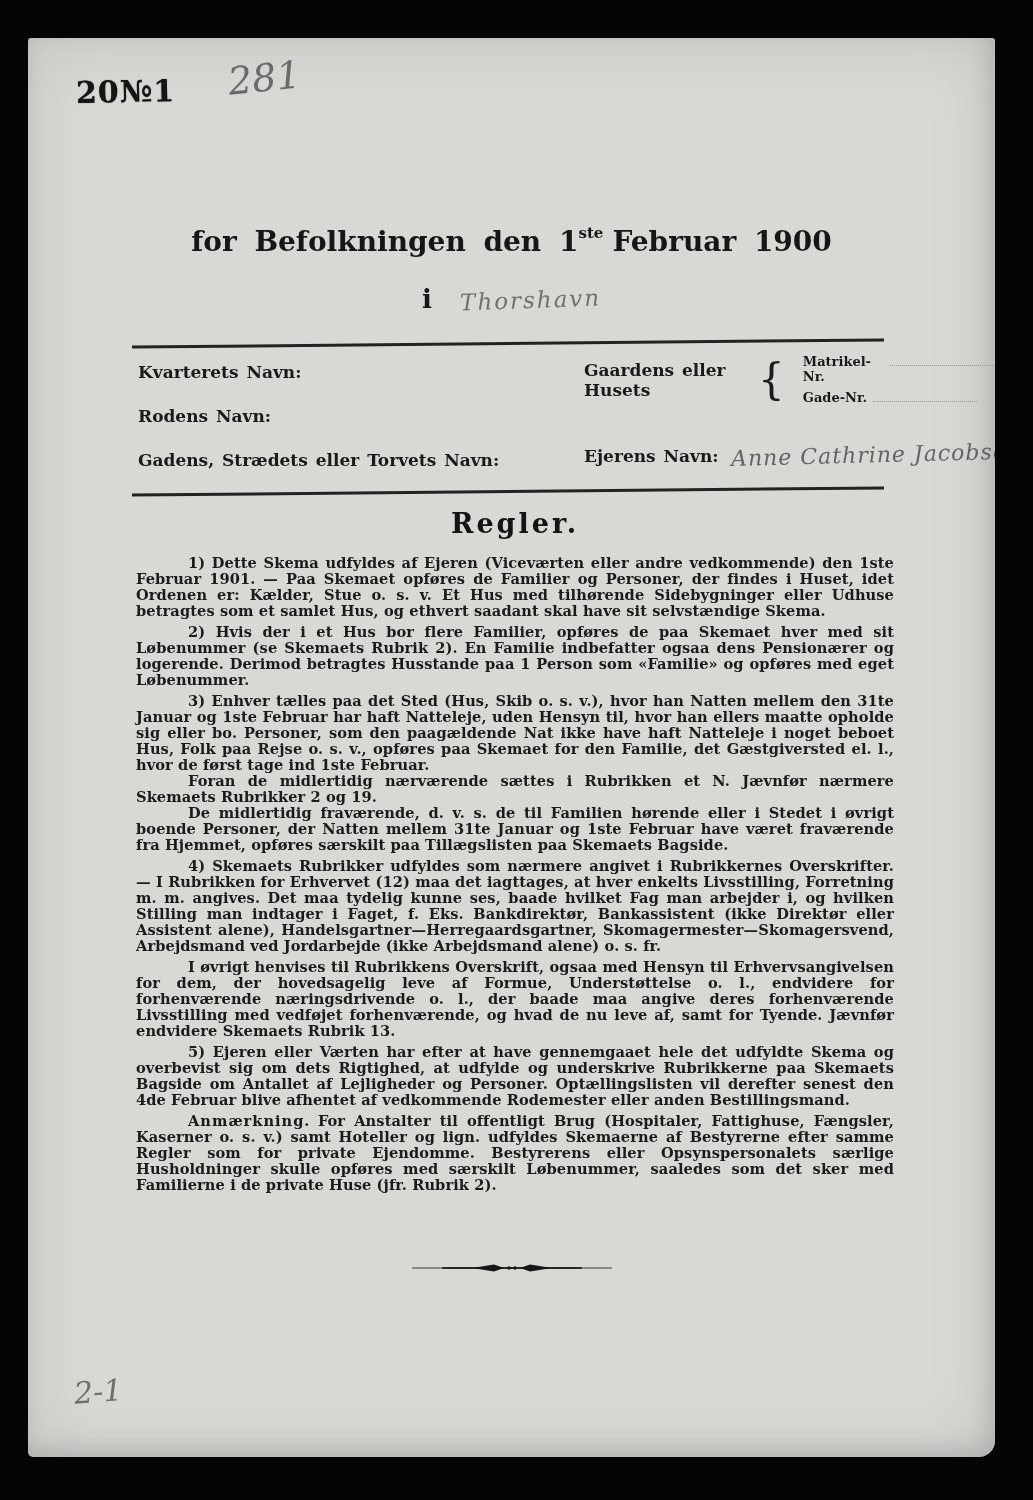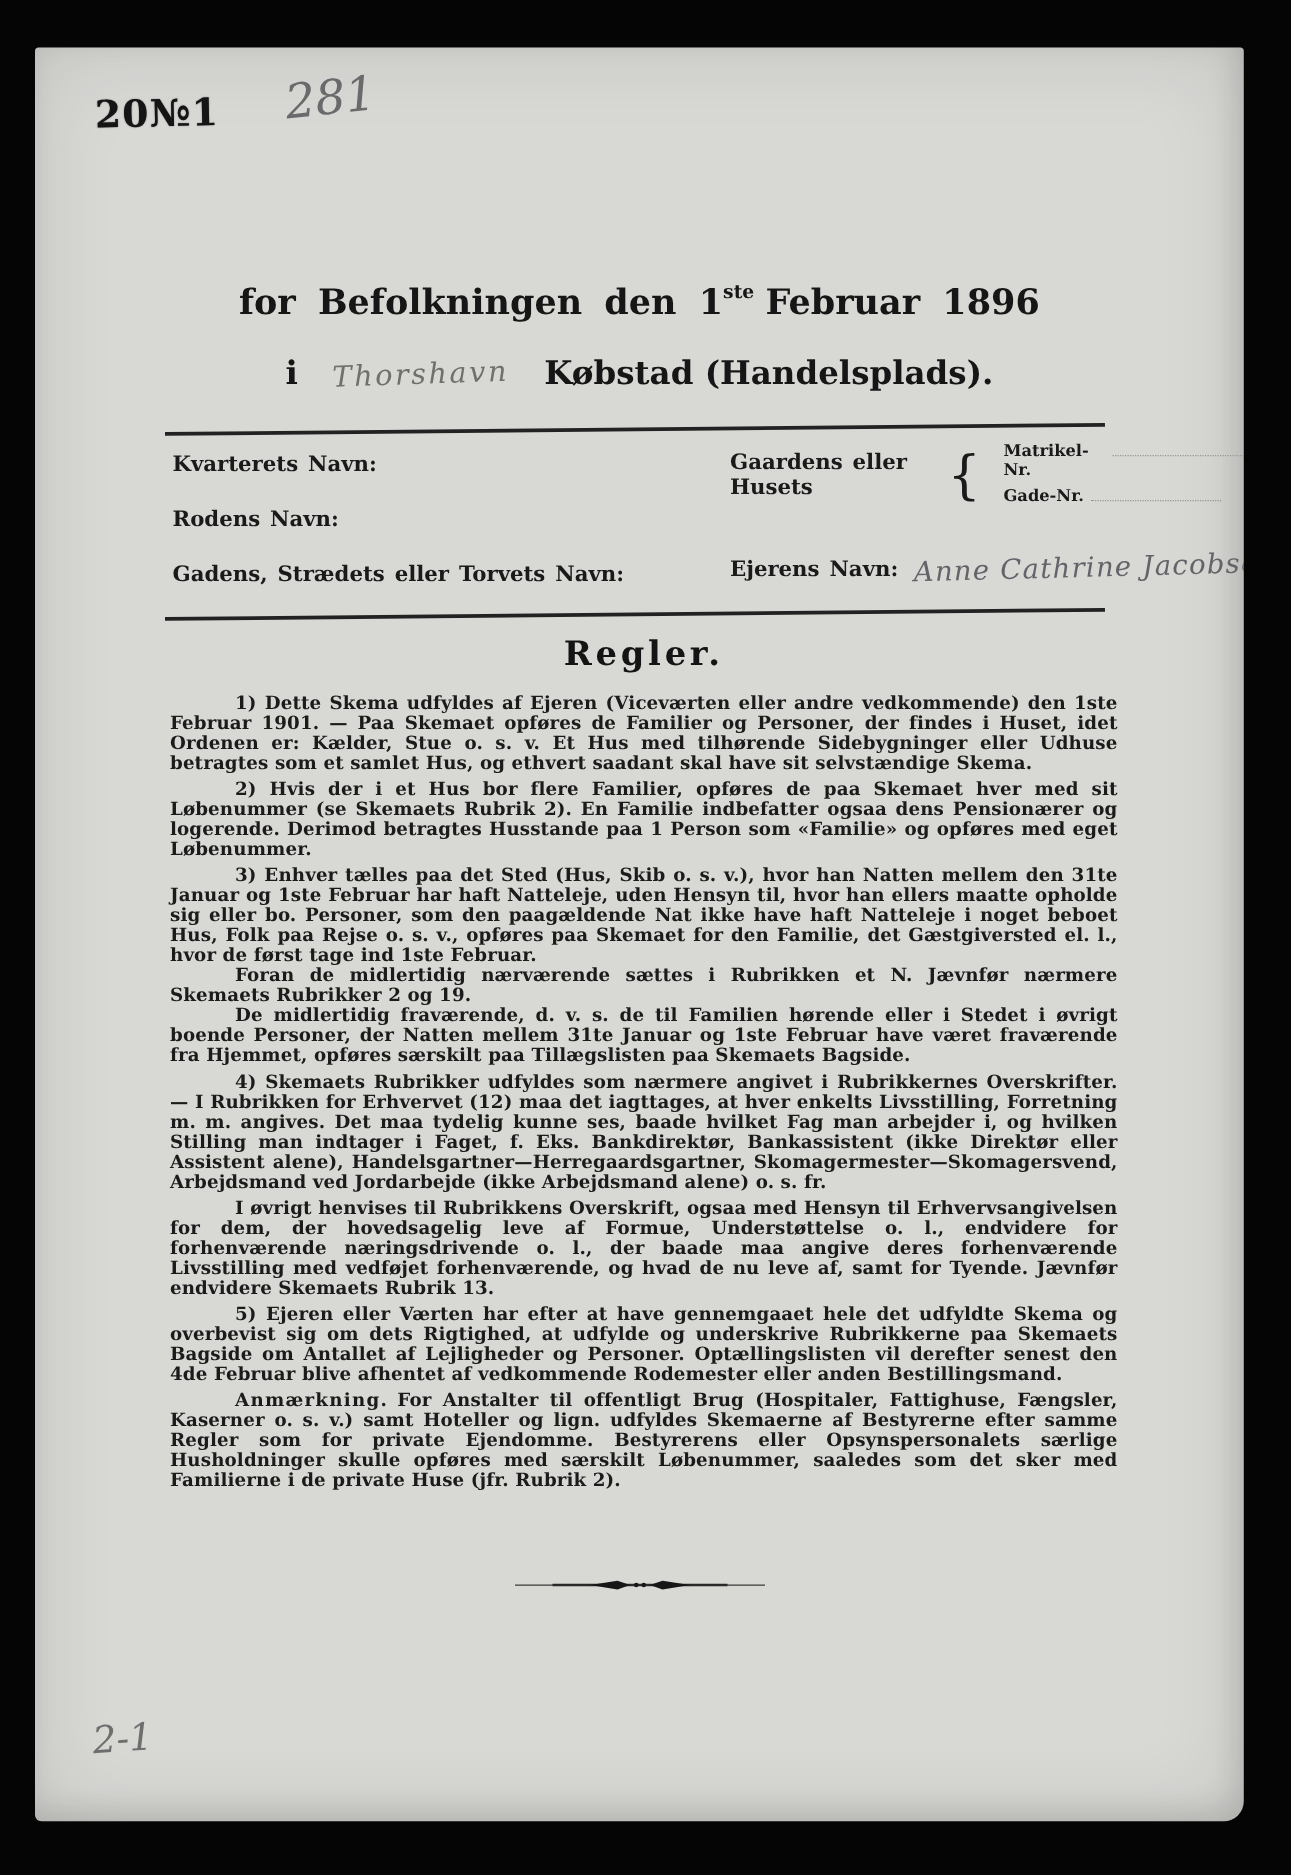--- a/index.html
+++ b/index.html
@@ -97,27 +97,26 @@
 </head>
 <body>
 
 <div class="paper">
 
   <div class="stamp">20№1</div>
   <div class="hw hw-corner">281</div>
 
 
   <div class="subtitle">
-    <span>for Befolkningen den 1</span><sup>ste</sup><span class="post">Februar 1896</span>
+    <span>for Befolkningen den 1</span><sup>ste</sup><span class="post">Februar 1900</span>
   </div>
 
   <div class="place-line">
     <span class="place-prefix">i</span>
     <span class="place-hw hw">Thorshavn</span>
-    <span class="place-rest">Købstad (Handelsplads).</span>
   </div>
 
   <div class="rule-hr hr1"></div>
 
   <div class="f-label f-kvarterets">Kvarterets Navn:</div>
   <div class="f-label f-rodens">Rodens Navn:</div>
   <div class="f-label f-gadens">Gadens, Strædets eller Torvets Navn:</div>
 
   <div class="f-gaardens">
     <span class="f-label">Gaardens eller Husets</span>

